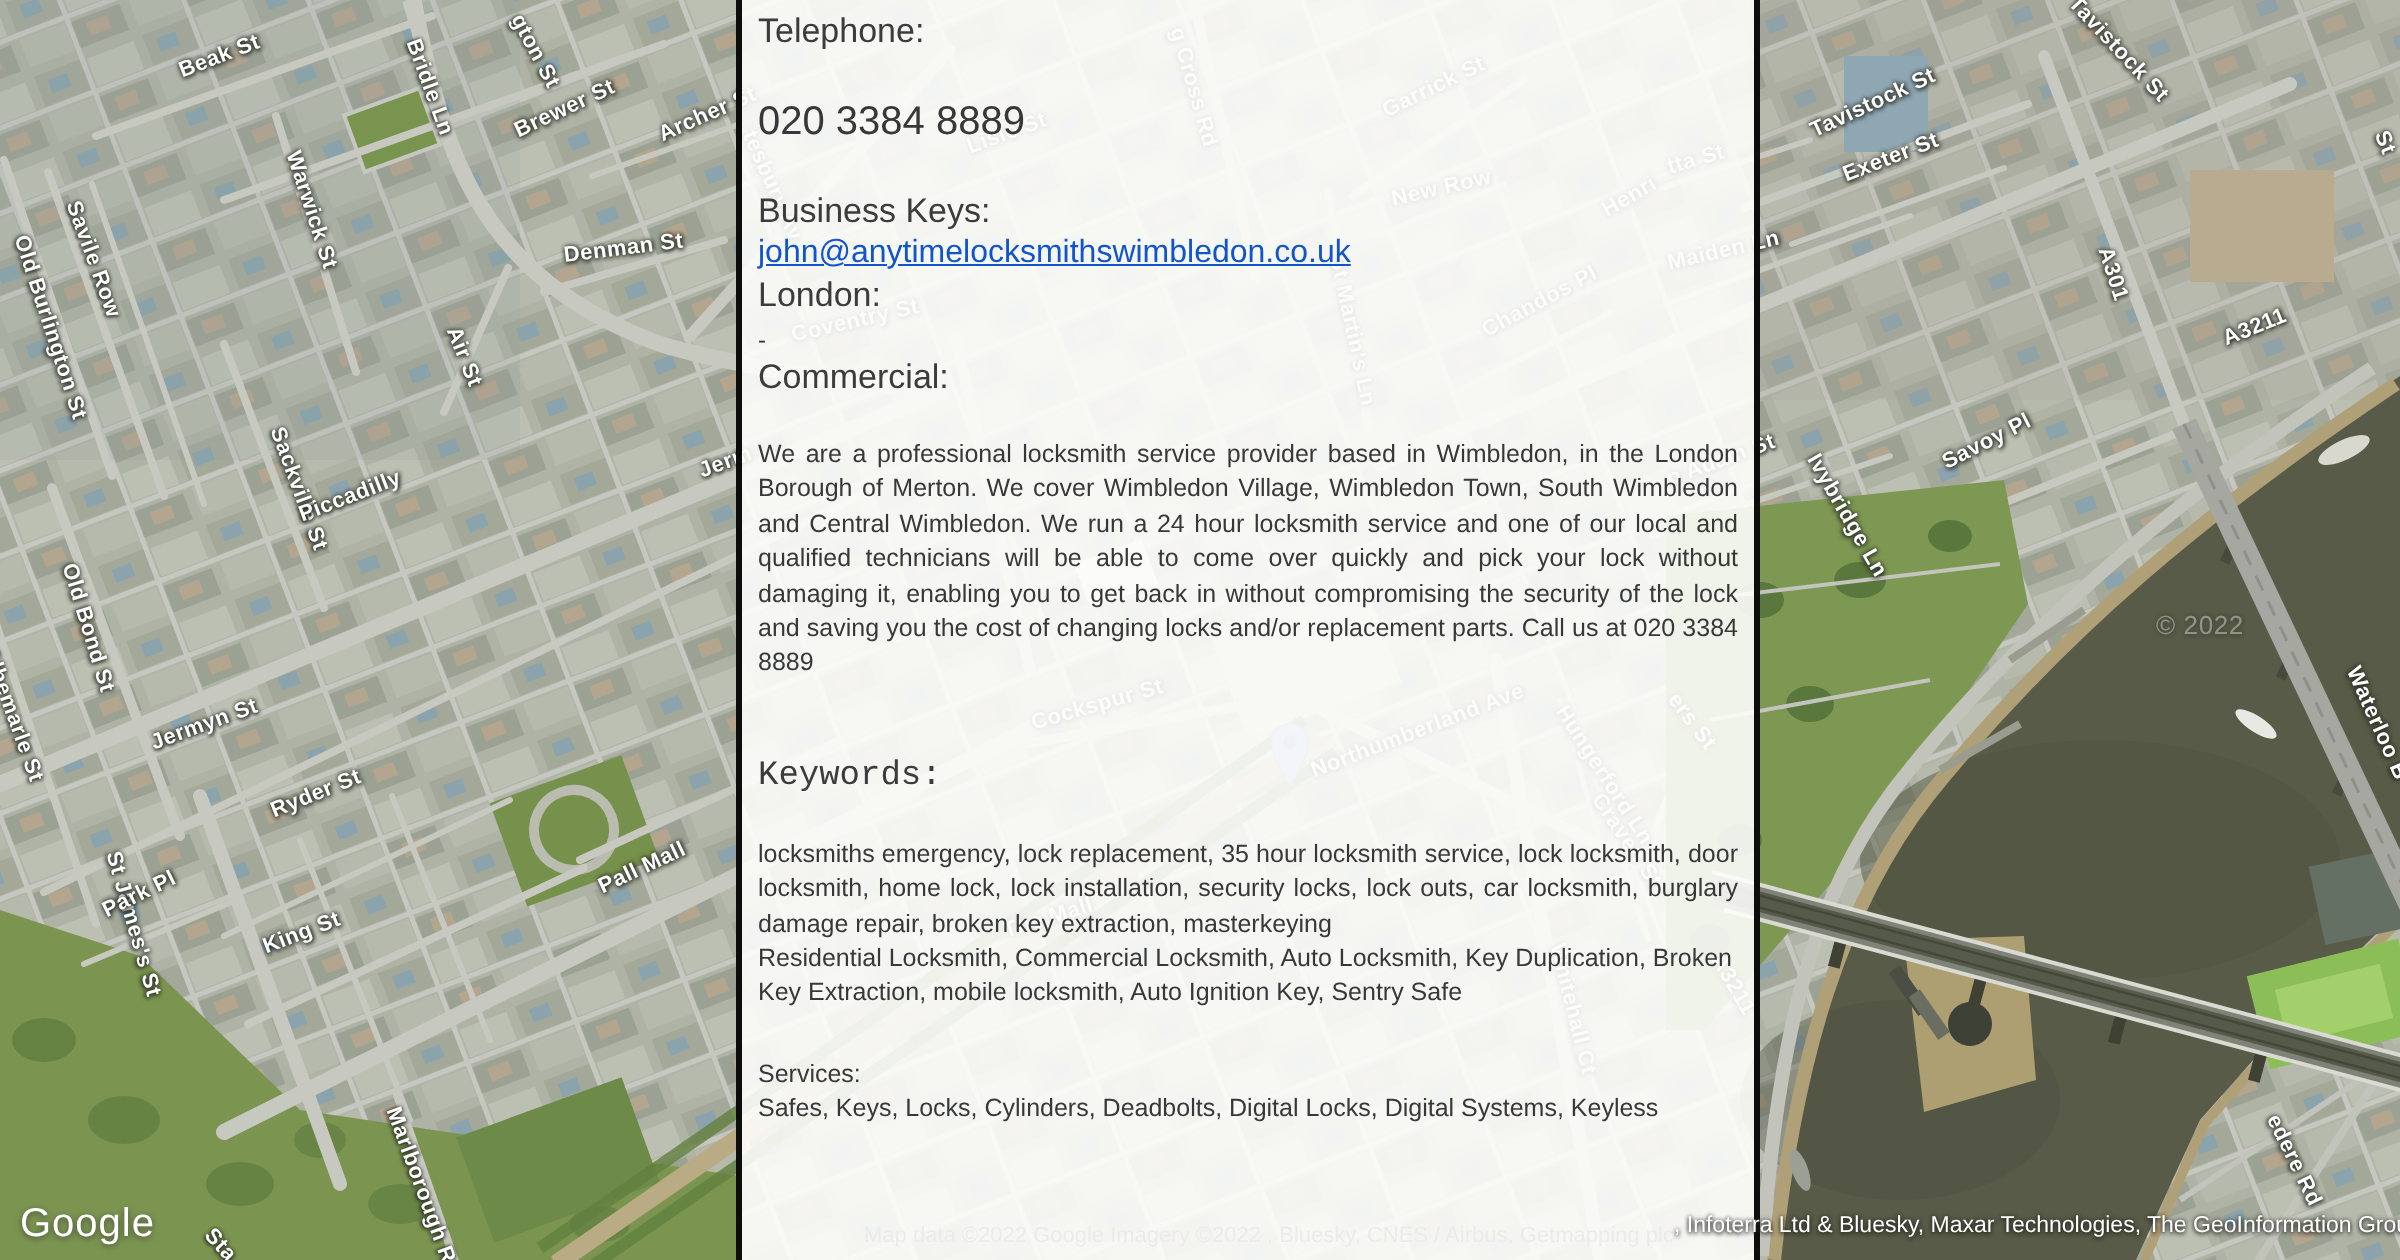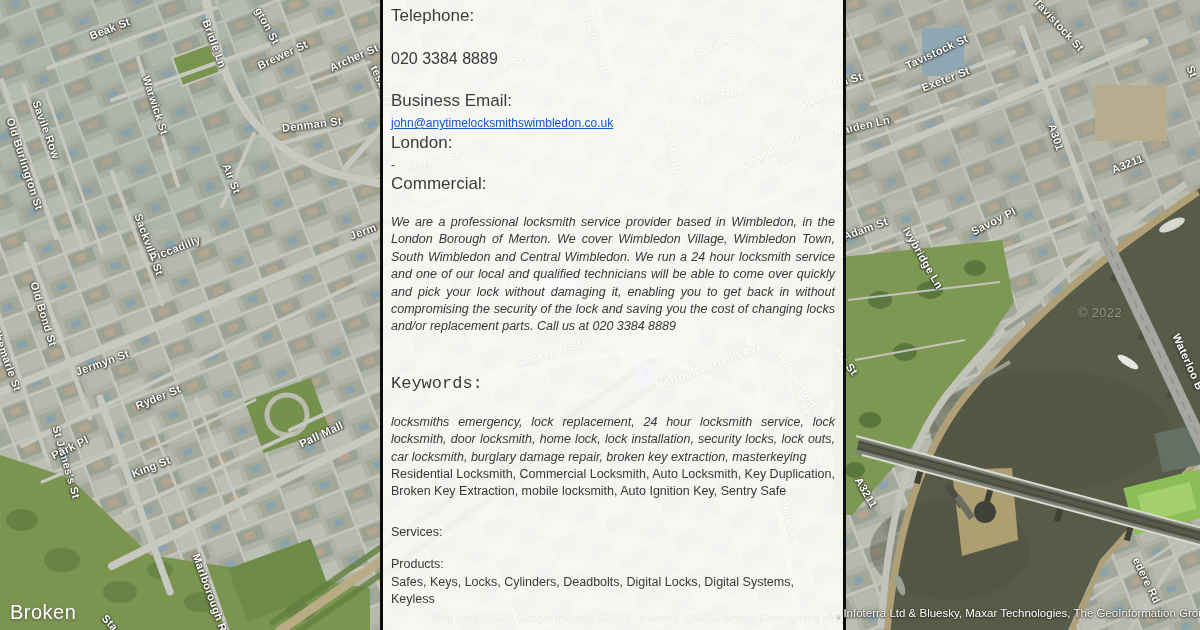--- a/index.html
+++ b/index.html
@@ -16,31 +16,31 @@
     position:absolute;white-space:nowrap;
     font-size:11px;font-weight:bold;letter-spacing:.3px;color:#fff;
     text-shadow:0 1px 2px rgba(45,48,40,.95),0 0 2px rgba(45,48,40,.85),1px 0 2px rgba(45,48,40,.7);
     transform-origin:left center;
   }
   .faint-attr{
     position:absolute;font-size:11px;color:#4a4a48;white-space:nowrap;
   }
   
   #card{
-    position:absolute;left:380px;top:0;width:466px;height:630px;z-index:2;
+    position:absolute;left:368px;top:0;width:512px;height:630px;z-index:2;
     box-sizing:border-box;
     border-left:3px solid #0d0d0d;border-right:3px solid #0d0d0d;
     background:rgba(253,253,251,0.9);
     padding:0 8px;color:#3a3a3a;overflow:hidden;
   }
   .h{font-size:17px;color:#3c3c3c;}
-  .phone{font-size:16px;color:#383838;}
+  .phone{font-size:20px;color:#383838;}
   .body-text{font-size:12.5px;line-height:17.4px;color:#383838;}
-  .just{text-align:justify;font-style:italic;}
-  .lnk{font-size:12px;color:#1155cc;text-decoration:underline;}
+  .just{text-align:justify;}
+  .lnk{font-size:16px;color:#1155cc;text-decoration:underline;}
   .dash{font-size:12px;color:#3a3a3a;}
   
   #chrome{position:absolute;inset:0;z-index:3;pointer-events:none;}
   #google-logo{
     position:absolute;left:10px;top:601px;
     font-size:20px;font-weight:500;letter-spacing:.5px;color:#fff;
     text-shadow:0 1px 3px rgba(60,60,55,.8);pointer-events:auto;text-decoration:none;
   }
   #attr-right{
     position:absolute;left:837px;top:607px;font-size:11.5px;color:#fff;white-space:nowrap;
@@ -255,30 +255,29 @@
     <span class="slabel" style="left: 834px; top: 234px; transform: rotate(-20deg);">n Adam St</span>
     <span class="slabel" style="left: 836px; top: 342px; transform: rotate(53deg);">ers St</span>
     <span class="slabel" style="left: 1176px; top: 328px; transform: rotate(66deg);">Waterloo B</span>
     <span class="slabel" style="left: 858px; top: 472px; transform: rotate(60deg);">A3211</span>
     <span class="slabel" style="left: 1136px; top: 552px; transform: rotate(64deg);">edere Rd</span>
   </div>
 
 <div id="card">
   <div class="h" style="margin-top:6px;">Telephone:</div>
   <div class="phone" style="margin-top:24px;">020 3384 8889</div>
-  <div class="h" style="margin-top:23px;">Business Email:</div>
+  <div class="h" style="margin-top:23px;">Business Keys:</div>
   <div style="margin-top:2px;"><a href="#" class="lnk"> john@anytimelocksmithswimbledon.co.uk</a></div>
   <div class="h" style="margin-top:2px;">London:</div>
   <div class="dash" style="margin-top:5px;">-</div>
   <div class="h" style="margin-top:2px;">Commercial:</div>
   <div class="body-text just" style="margin-top:20px;">We are a professional locksmith service provider based in Wimbledon, in the London Borough of Merton. We cover Wimbledon Village, Wimbledon Town, South Wimbledon and Central Wimbledon. We run a 24 hour locksmith service and one of our local and qualified technicians will be able to come over quickly and pick your lock without damaging it, enabling you to get back in without compromising the security of the lock and saving you the cost of changing locks and/or replacement parts. Call us at 020 3384 8889</div>
   <div class="h" style="margin-top:38px;font-family:Liberation Mono, monospace;">Keywords:</div>
-  <div class="body-text just" style="margin-top:21px;">locksmiths emergency, lock replacement, 24 hour locksmith service, lock locksmith, door locksmith, home lock, lock installation, security locks, lock outs, car locksmith, burglary damage repair, broken key extraction,  masterkeying</div>
+  <div class="body-text just" style="margin-top:21px;">locksmiths emergency, lock replacement, 35 hour locksmith service, lock locksmith, door locksmith, home lock, lock installation, security locks, lock outs, car locksmith, burglary damage repair, broken key extraction,  masterkeying</div>
   <div class="body-text">Residential Locksmith, Commercial Locksmith, Auto Locksmith, Key Duplication, Broken Key Extraction, mobile locksmith, Auto Ignition Key, Sentry Safe</div>
   <div class="body-text" style="margin-top:23px;">Services:</div>
-  <div class="body-text" style="margin-top:15px;">Products:</div>
   <div class="body-text">Safes, Keys, Locks, Cylinders, Deadbolts, Digital Locks, Digital Systems, Keyless</div>
 </div>
 
 <div id="chrome">
-  <a href="#" id="google-logo">Broken</a>
+  <a href="#" id="google-logo">Google</a>
   <span id="attr-right">, Infoterra Ltd &amp; Bluesky, Maxar Technologies, The GeoInformation Group,</span>
 </div>
 
 </body></html>

